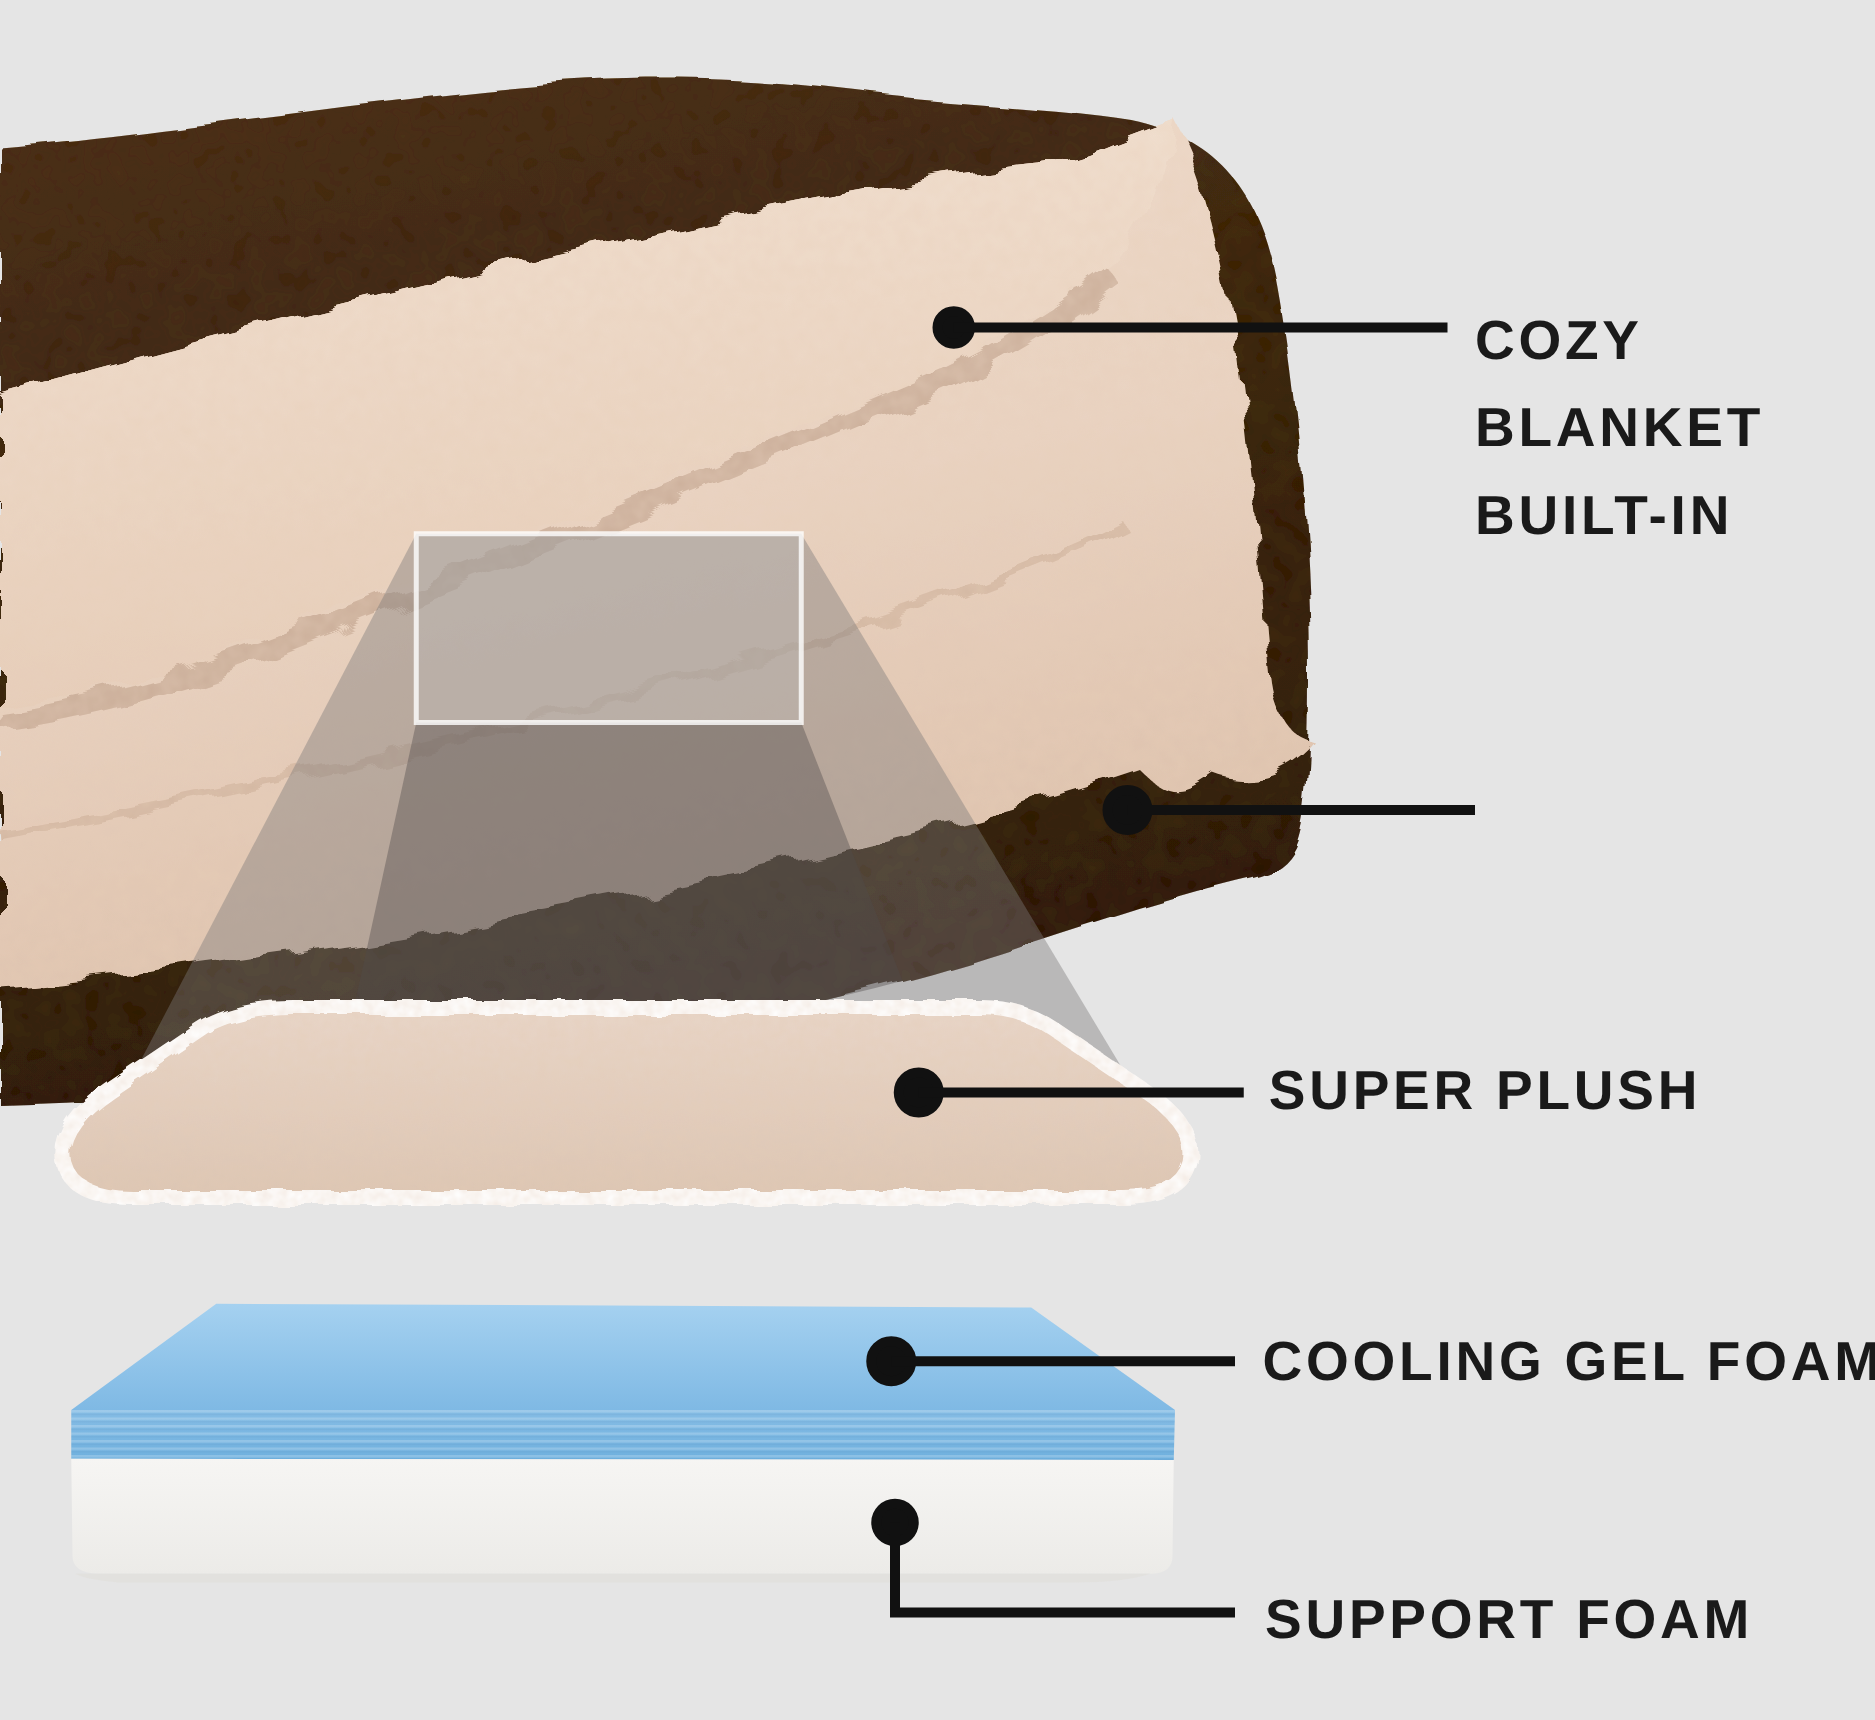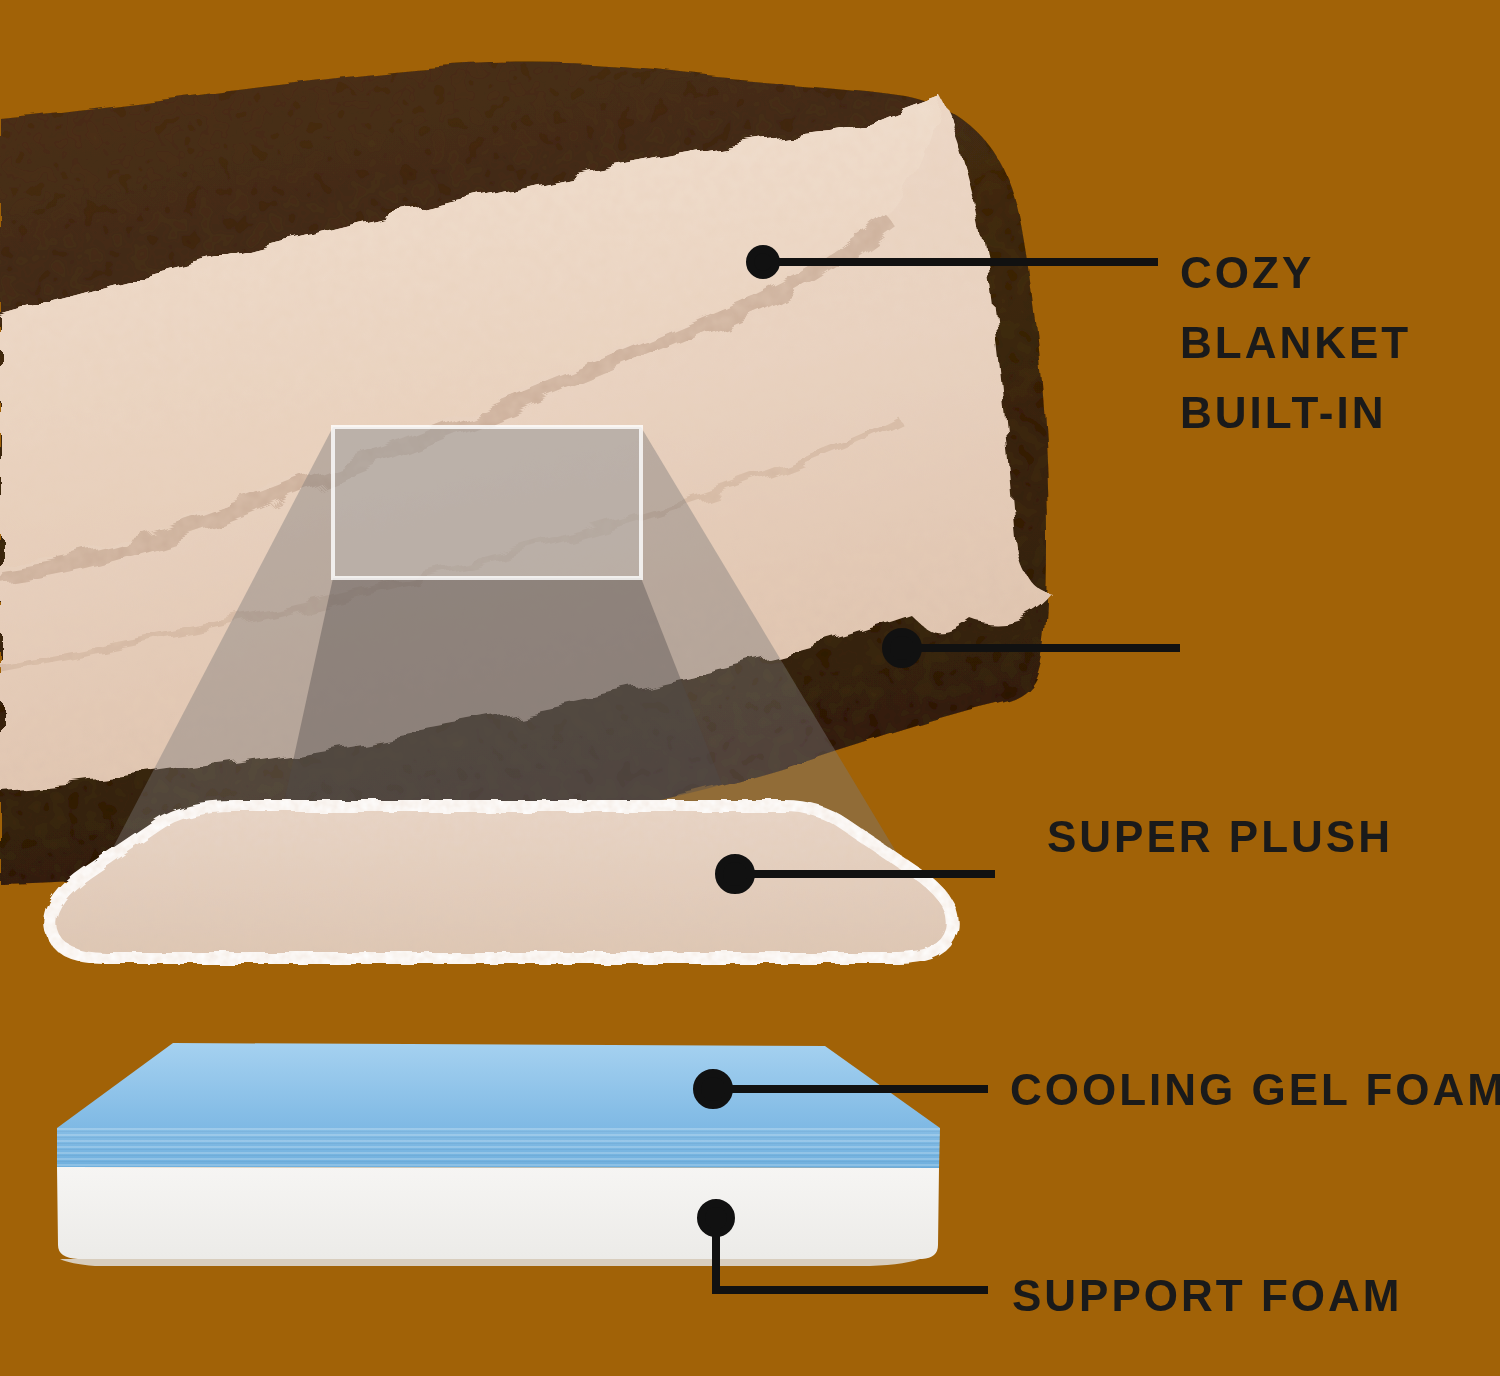--- a/index.html
+++ b/index.html
@@ -1,20 +1,20 @@
 <!DOCTYPE html>
 <html><head>
 <meta charset="utf-8">
 <style>
   html,body{margin:0;padding:0;background:#ffffff;}
   .stage{
     position:relative;
     width:1500px;height:1376px;
     overflow:hidden;
-    background:#a16207;
+    background:#e5e5e5;
     font-family:"Liberation Sans", sans-serif;
   }
   .stage svg{position:absolute;left:0;top:0;}
   .callout-label{
     position:absolute;
     color:#1a1a1a;
     font-weight:700;
     font-size:44px;
     letter-spacing:3px;
     line-height:70px;
@@ -162,21 +162,21 @@
     </g>
   </svg>
 
   <div class="callout-label" style="left:1180px; top:238px;">
     <span class="ln">COZY</span>
     <span class="ln">BLANKET</span>
     <span class="ln">BUILT-IN</span>
   </div>
 
 
-  <div class="callout-label" style="left:1015px; top:802px;margin-left:32px;">
+  <div class="callout-label" style="left:1015px; top:838px;">
     <span class="ln">SUPER PLUSH</span>
   </div>
 
   <div class="callout-label" style="left:1010px; top:1055px;">
     <span class="ln">COOLING GEL FOAM</span>
   </div>
 
   <div class="callout-label" style="left:1012px; top:1261px;">
     <span class="ln">SUPPORT FOAM</span>
   </div>

